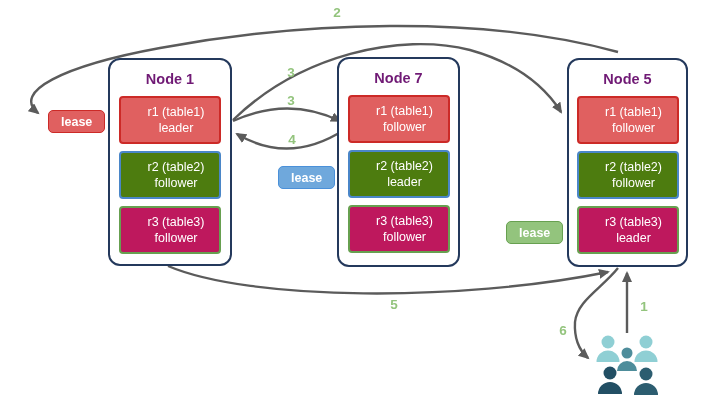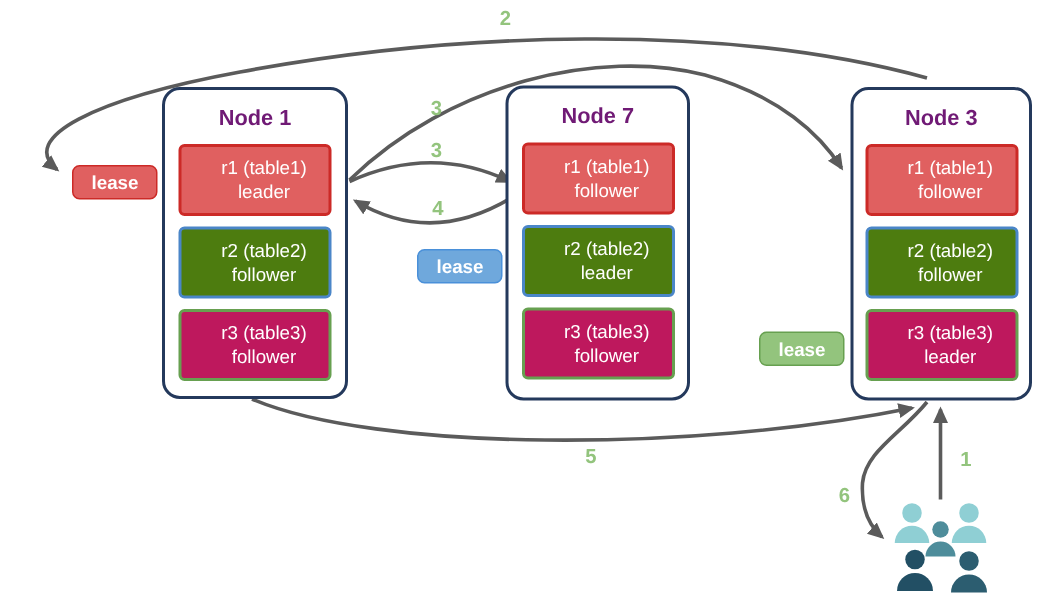--- a/index.html
+++ b/index.html
@@ -117,21 +117,21 @@
       <span>r2 (table2)</span>
       <span>leader</span>
     </div>
     <div class="range green">
       <span>r3 (table3)</span>
       <span>follower</span>
     </div>
   </div>
 
   <div class="node" style="left:567px; top:58px; width:121px; height:209px">
-    <div class="node-title">Node 3</div>
+    <div class="node-title">Node 5</div>
     <div class="range red">
       <span>r1 (table1)</span>
       <span>follower</span>
     </div>
     <div class="range blue">
       <span>r2 (table2)</span>
       <span>follower</span>
     </div>
     <div class="range green">
       <span>r3 (table3)</span>

